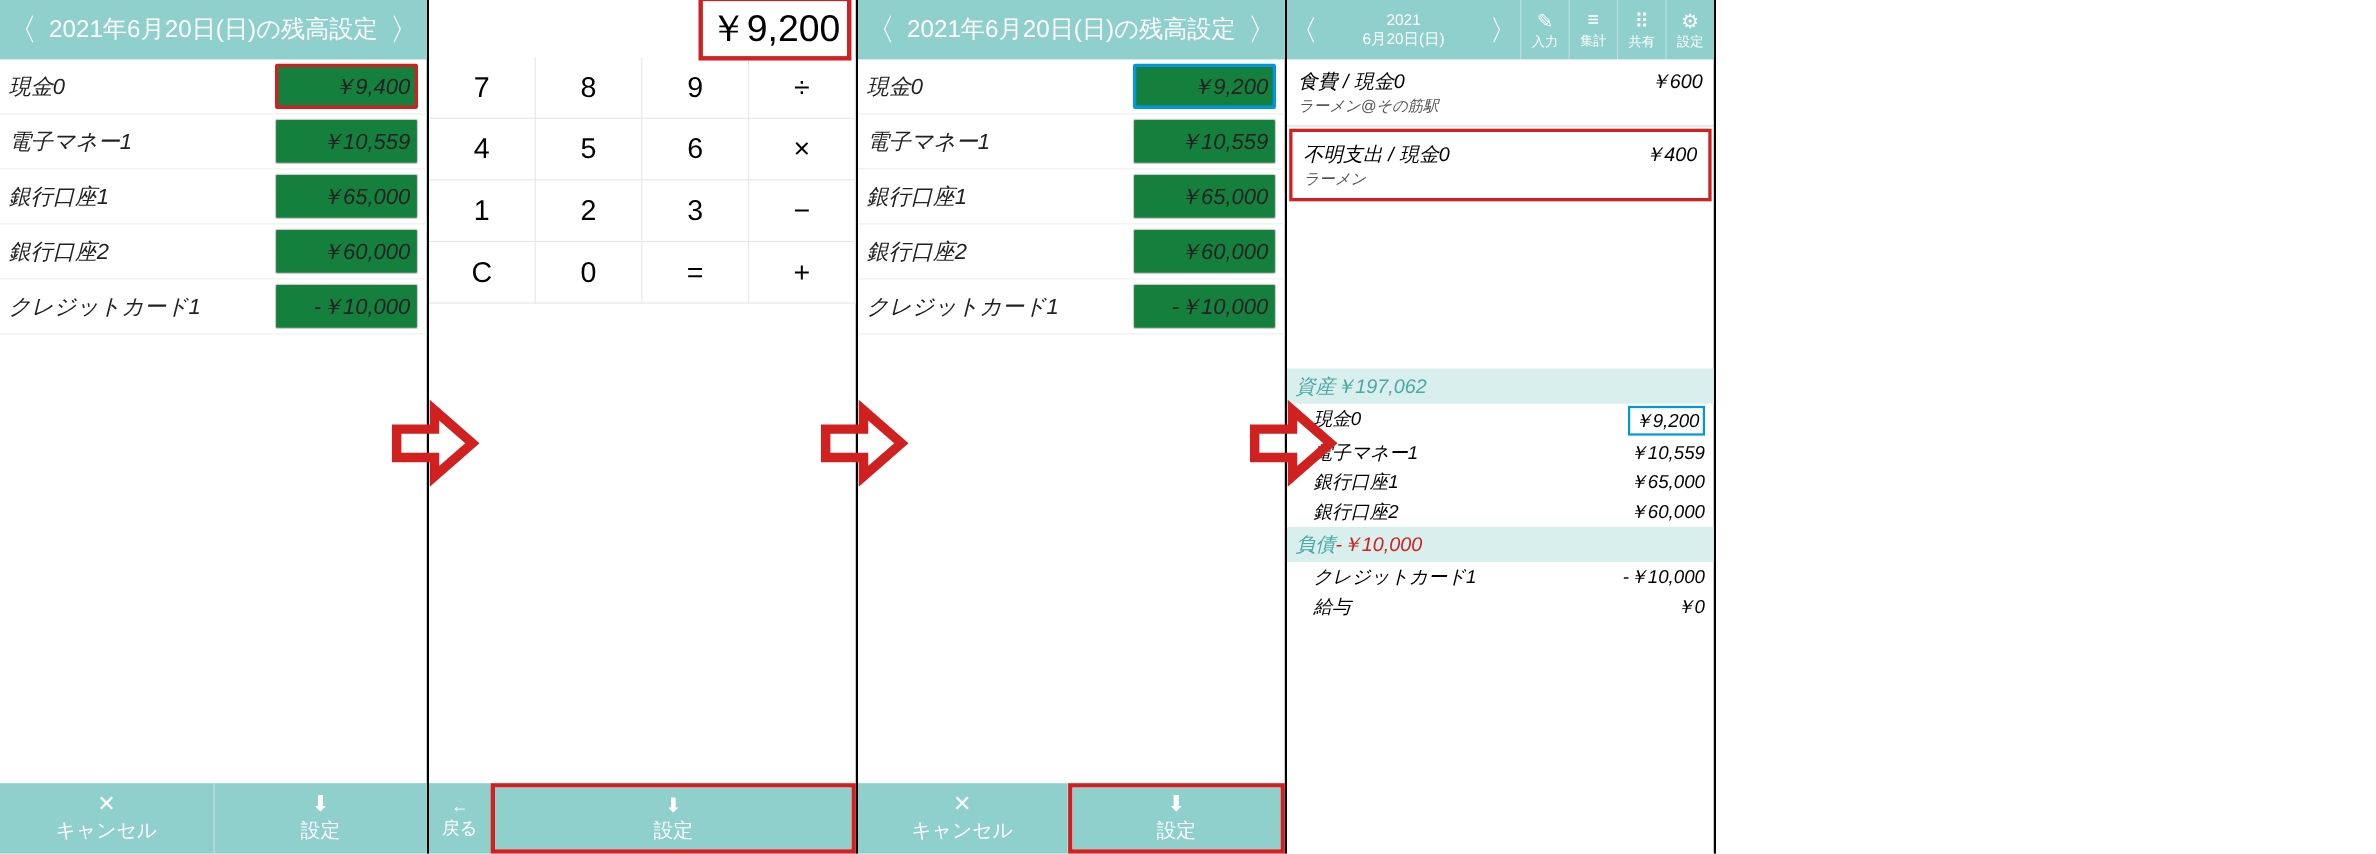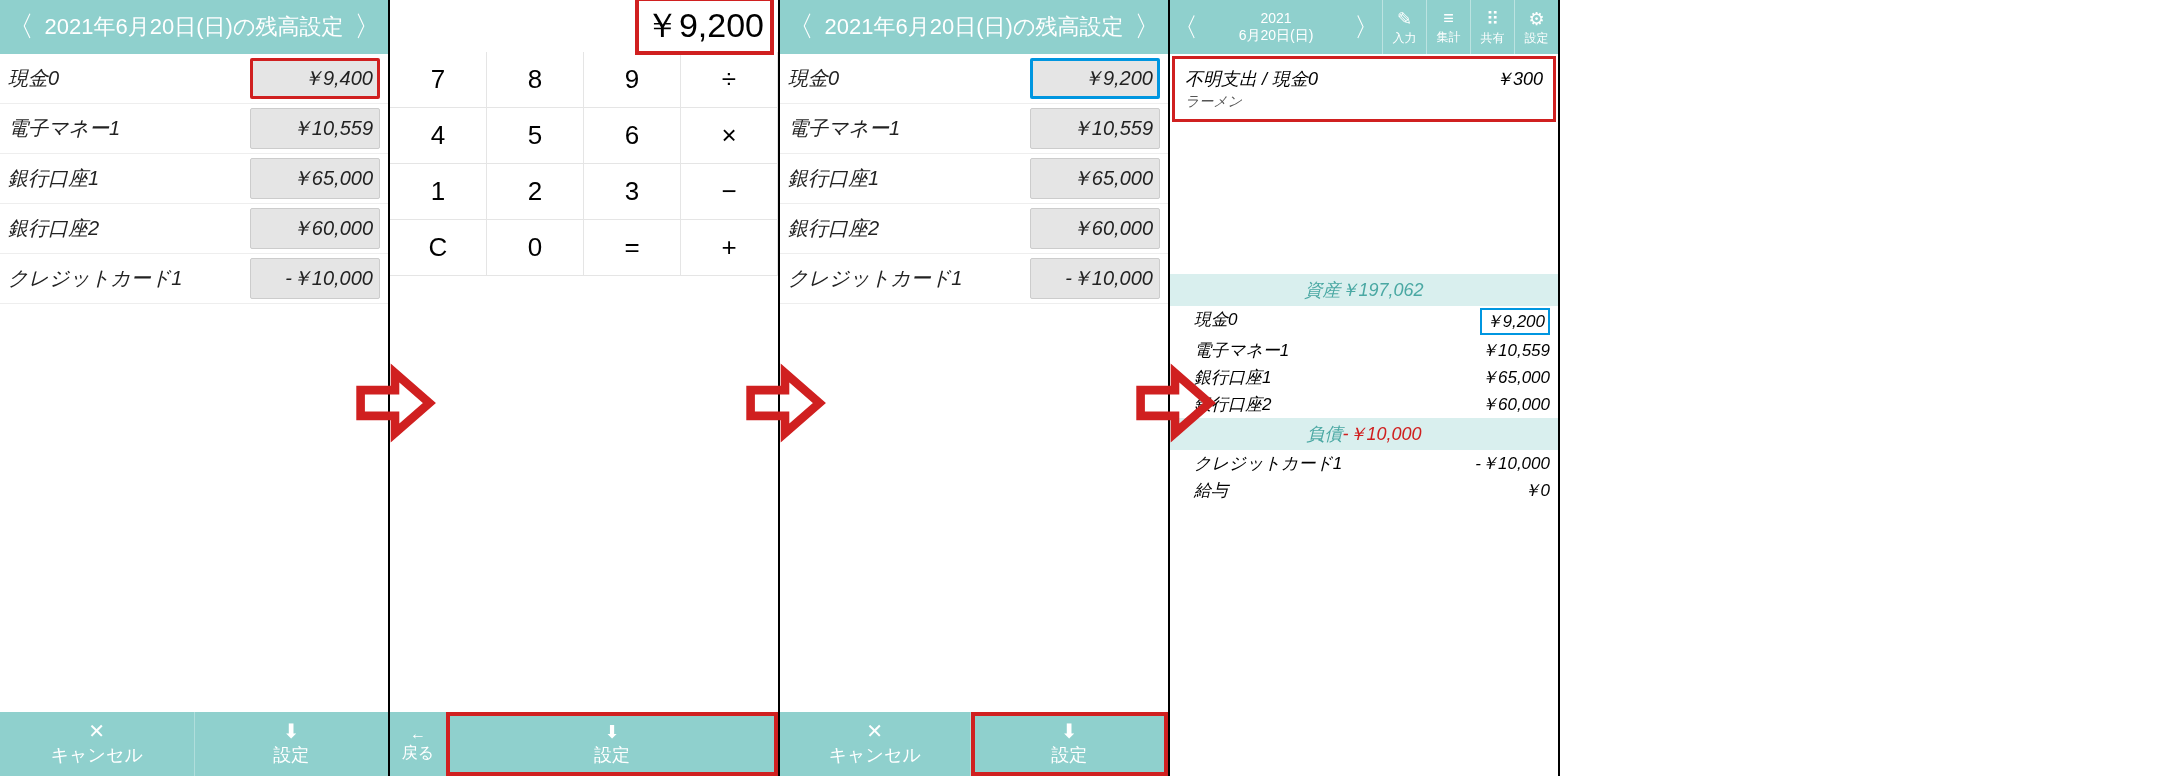--- a/index.html
+++ b/index.html
@@ -61,21 +61,21 @@
     padding: 0 8px 0 8px;
     border-bottom: 1px solid #eee;
   }
   .row-label { flex: 1; font-size: 20px; color: #222; }
   .row-value {
     width: 130px;
     text-align: right;
     font-size: 20px;
     color: #222;
     border: 1px solid #ccc;
-    background: #e5e5e5;
+    background: #15803d;
     padding: 6px 6px;
     border-radius: 2px;
   }
   .row-value.highlight-red { border: 3px solid #d02020; padding: 4px 4px; }
   .row-value.highlight-blue { border: 3px solid #0096e0; padding: 4px 4px; }
 
   .footer {
     display: flex;
     height: 64px;
   }
@@ -193,21 +193,21 @@
   .tx-top { display: flex; justify-content: space-between; font-size: 18px; }
   .tx-sub { font-size: 14px; color: #555; margin-top: 2px; }
   .tx.highlight { border: 3px solid #d02020; margin: 2px; justify-content: space-between; }
 
   
   .sum-section { font-size: 17px; }
   .sum-head {
     background: #d9efee;
     padding: 4px 8px;
     display: flex;
-    justify-content: center;
+    justify-content: flex-start;
     color: #4aa8a3;
     font-size: 18px;
   }
   .sum-head.neg .sv { color: #d02020; }
   .sum-row {
     padding: 2px 8px 2px 24px;
     display: flex;
     justify-content: space-between;
     font-size: 17px;
   }
@@ -368,24 +368,31 @@
           <span>共有</span>
         </div>
         <div class="p4-tool">
           <span class="ico">⚙</span>
           <span>設定</span>
         </div>
       </div>
   </div>
   <div class="content">
     <div id="p4-tx">
+        <div class="tx">
+          <div class="tx-top">
+            <span>食費 / 現金0</span>
+            <span>￥600</span>
+          </div>
+          <div class="tx-sub">ラーメン@その筋駅</div>
+        </div>
         <div class="tx highlight">
           <div class="tx-top">
             <span>不明支出 / 現金0</span>
-            <span>￥300</span>
+            <span>￥400</span>
           </div>
           <div class="tx-sub">ラーメン</div>
         </div>
       </div>
     <div style="height:150px"></div>
     <div id="p4-sum" class="sum-section">
         <div class="sum-head">
           <span>資産</span>
           <span class="sv">￥197,062</span>
         </div>

